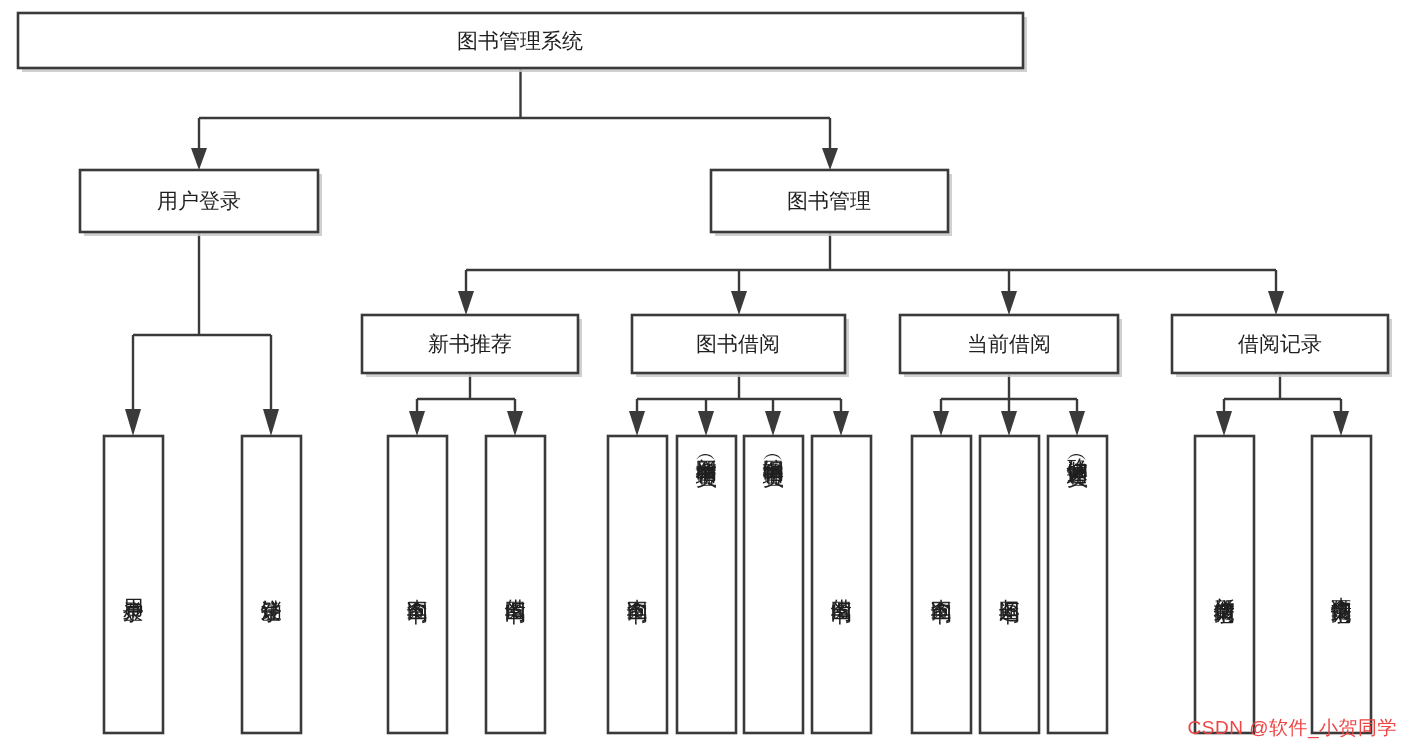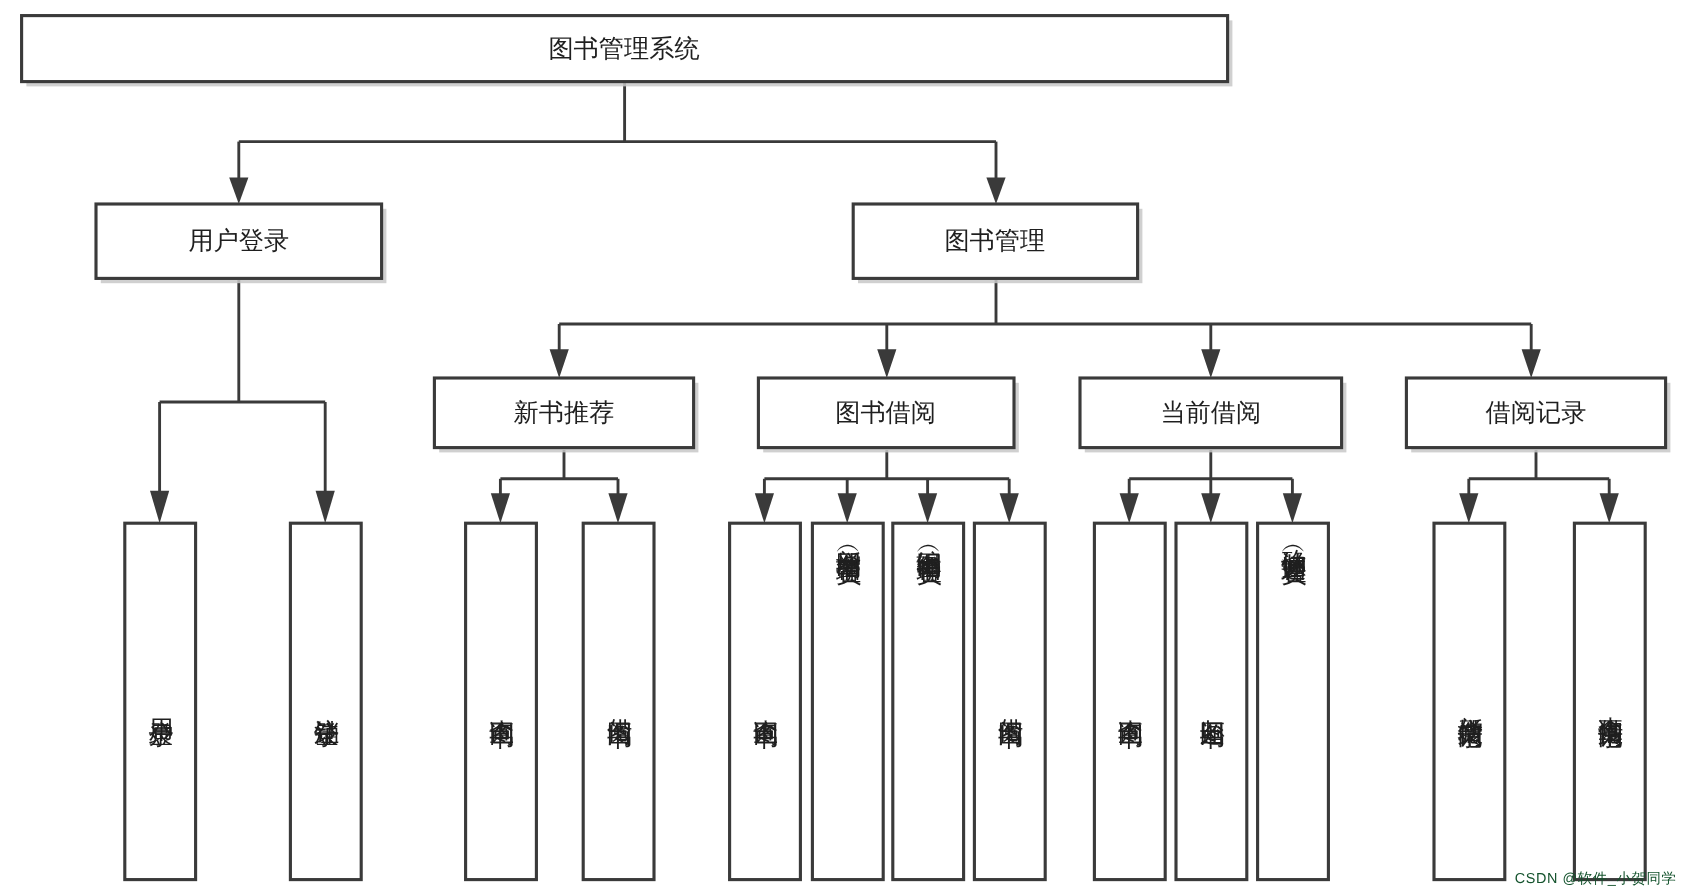--- a/index.html
+++ b/index.html
@@ -68,22 +68,22 @@
     line-height: 1.12;
     color: #1f1f1f;
     letter-spacing: 1.5px;
     white-space: nowrap;
   }
   .watermark {
     position: absolute;
     right: 8px;
     bottom: 6px;
     font-family: "Liberation Sans", "DejaVu Sans", sans-serif;
-    font-size: 12px;
-    color: #14532d;
+    font-size: 19px;
+    color: #ef4444;
     letter-spacing: 0.5px;
     user-select: none;
     white-space: nowrap;
     margin-top: 24px;
   }
 </style>
 </head>
 <body>
 
 <div id="diagram-root">

